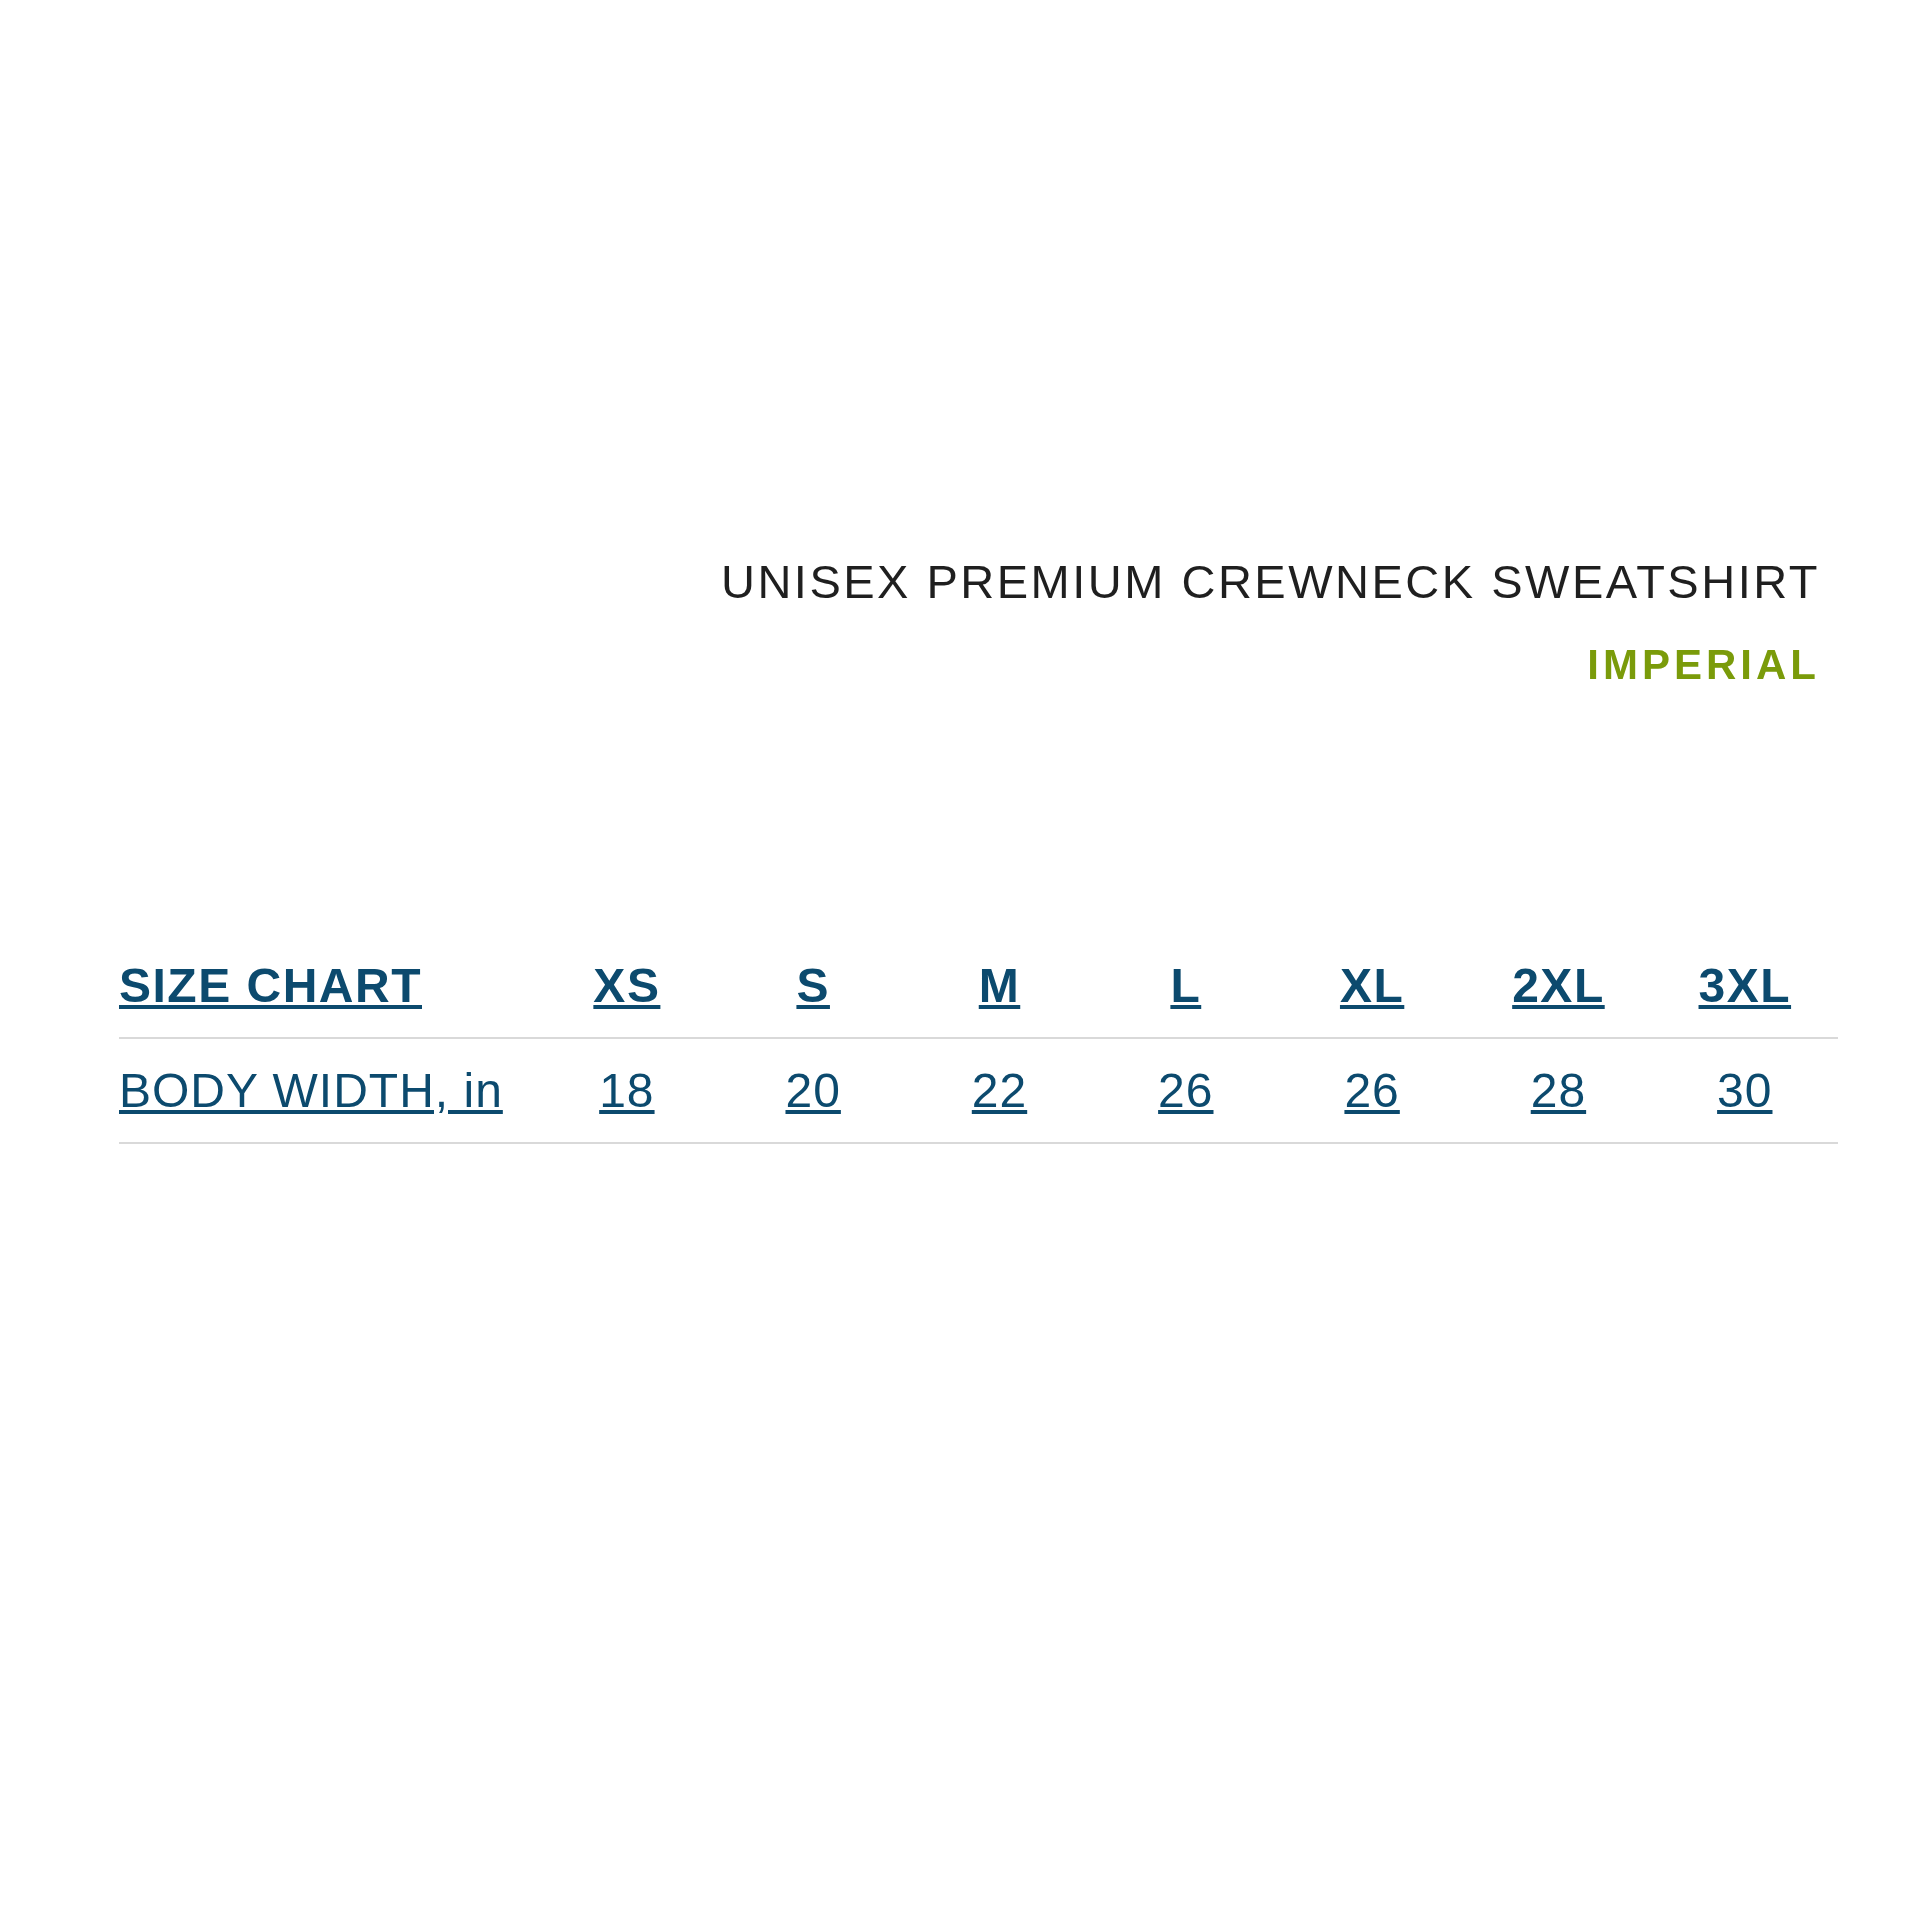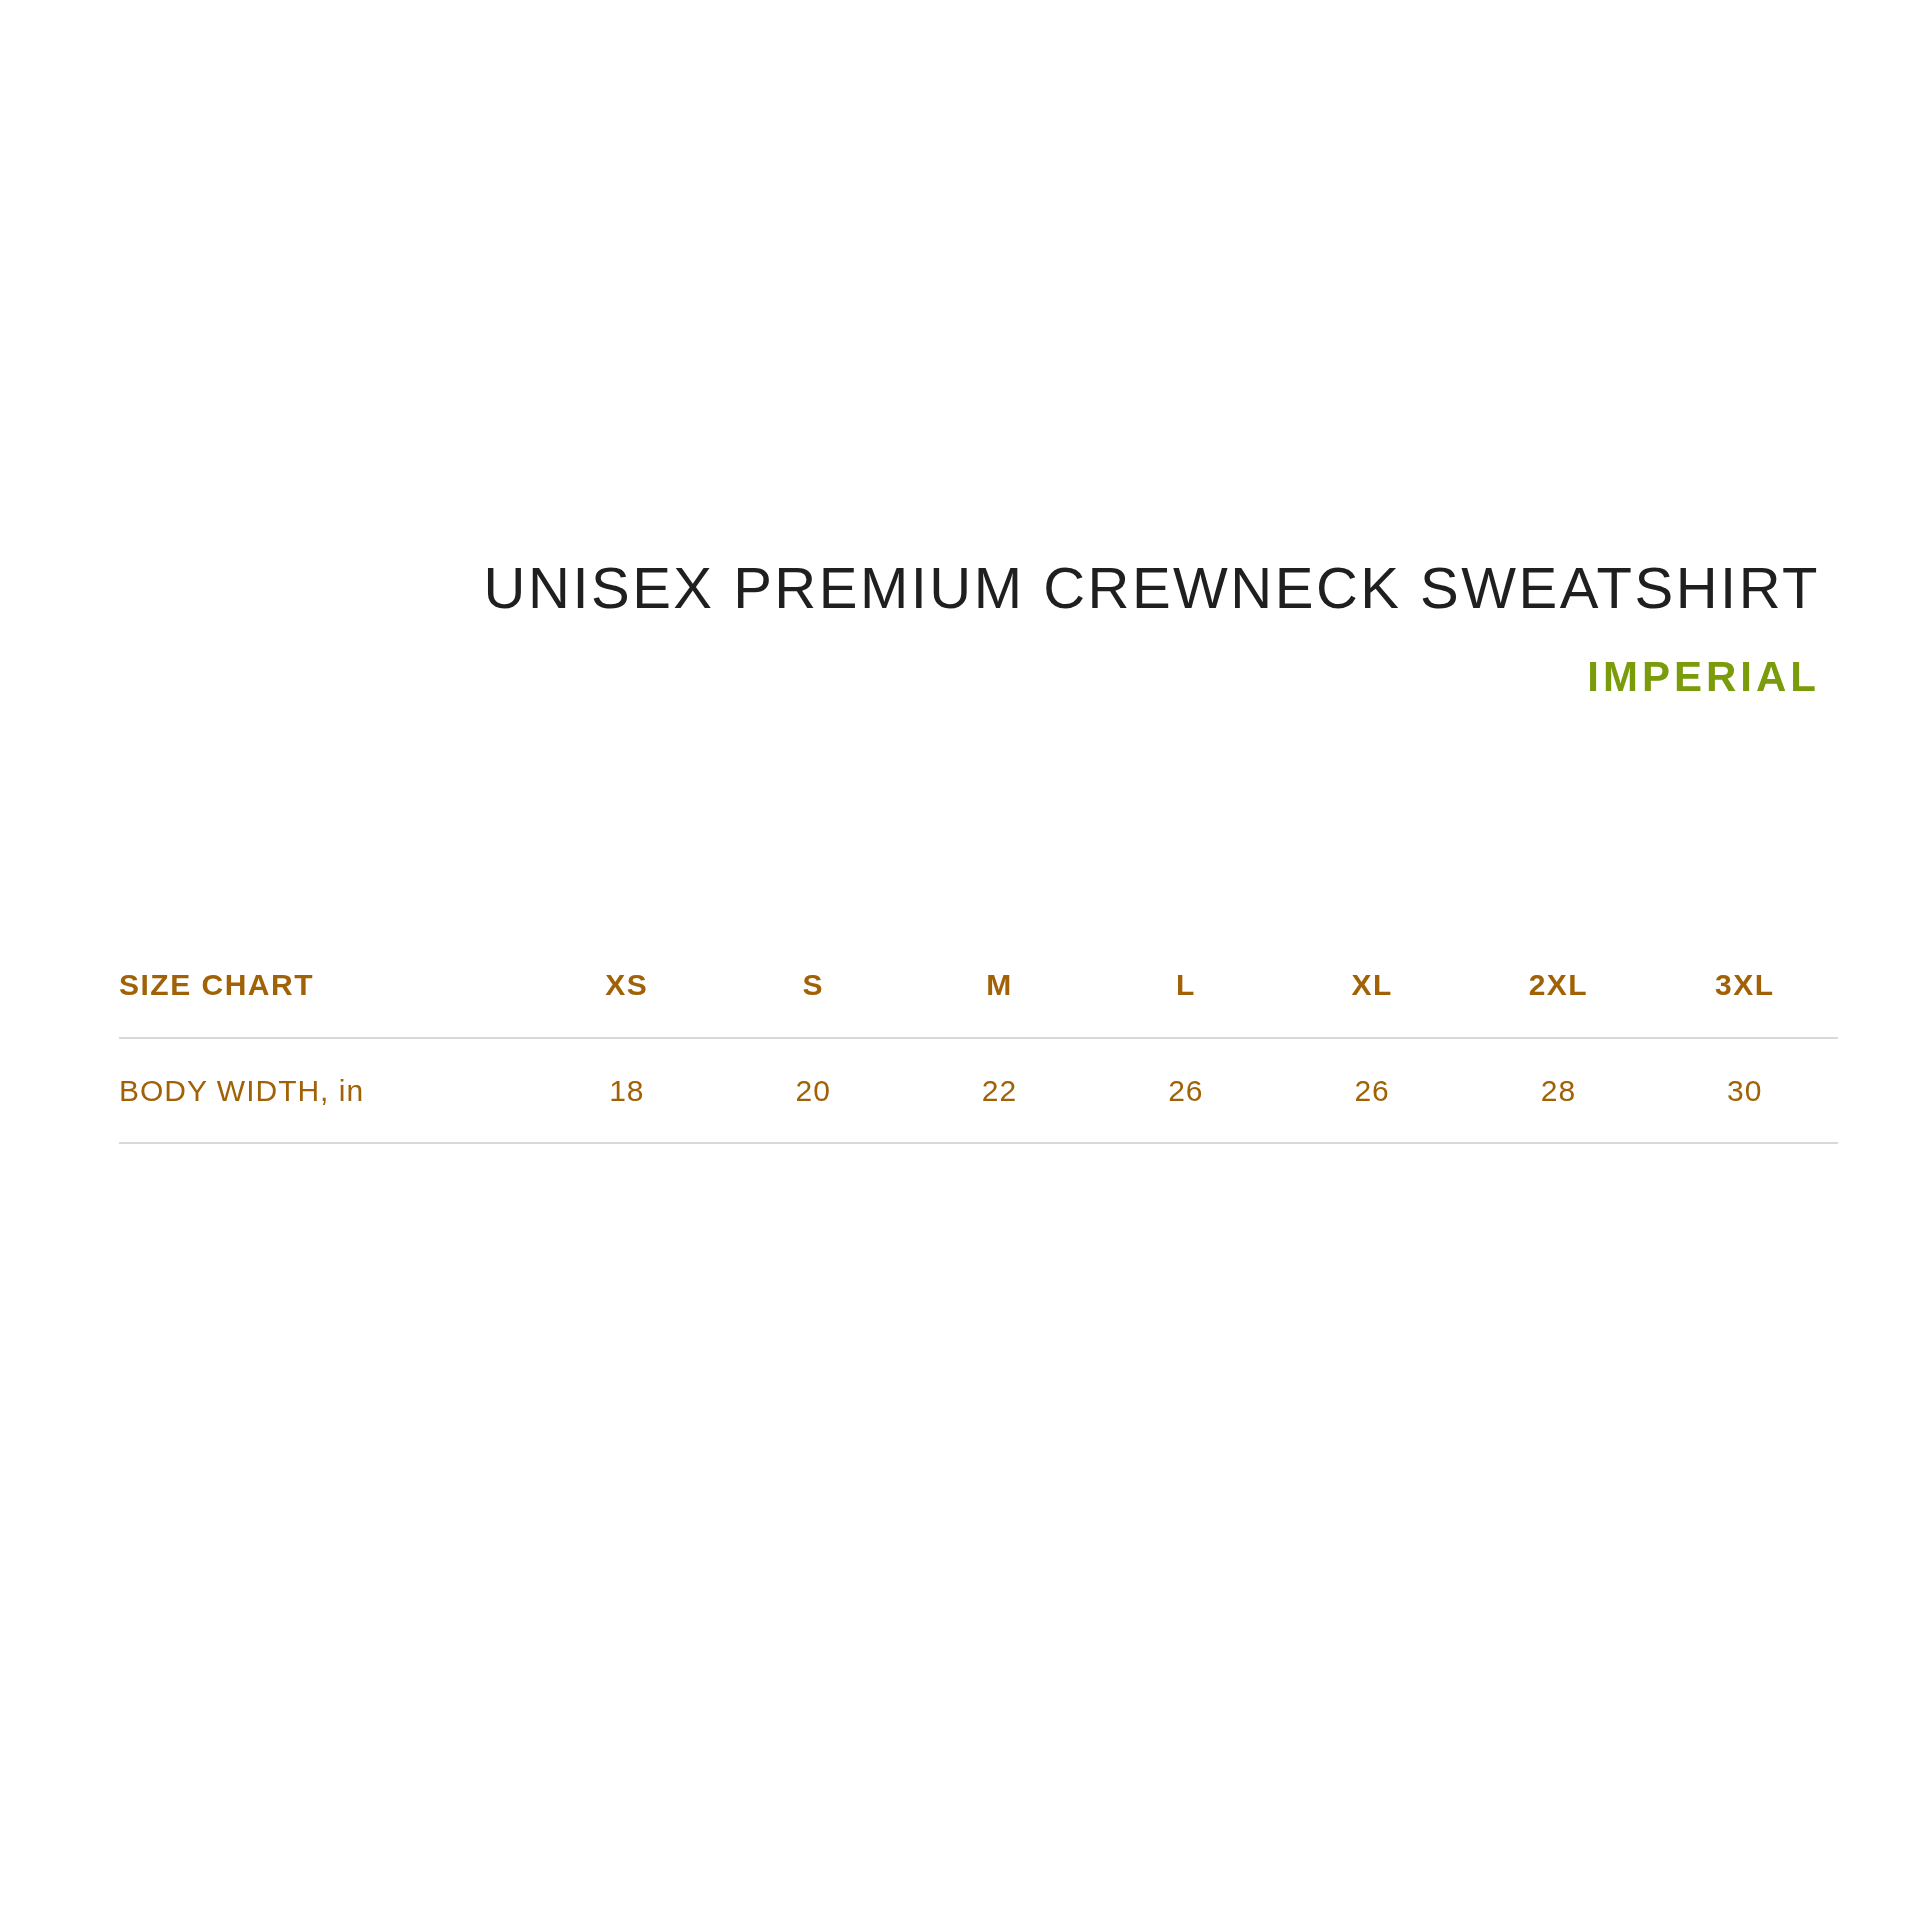--- a/index.html
+++ b/index.html
@@ -20,21 +20,21 @@
   .header-block {
     position: absolute;
     top: 554px;
     right: 107px;
     display: flex;
     flex-direction: column;
     align-items: flex-end;
     text-align: right;
   }
   .product-title {
-    font-size: 58px;
+    font-size: 47px;
     font-weight: 400;
     letter-spacing: 2.5px;
     color: #1f1f1f;
     white-space: nowrap;
   }
   .unit-label {
     margin-top: 32px;
     font-size: 42px;
     font-weight: 700;
     letter-spacing: 4px;
@@ -57,28 +57,29 @@
   table.size-table col.size-col  { width: 186px; }
   table.size-table tr {
     height: 105px;
   }
   table.size-table tr.ruled th,
   table.size-table tr.ruled td {
     border-bottom: 2px solid #d9d9d9;
   }
   table.size-table th,
   table.size-table td {
-    font-size: 30px;
+    font-size: 48px;
     font-weight: 400;
     letter-spacing: 1px;
-    color: #a16207;
+    color: #0c4a6e;
     text-align: center;
     vertical-align: middle;
     padding: 0;
     white-space: nowrap;
+    text-decoration: underline;
   }
   table.size-table th.row-label,
   table.size-table th.table-title {
     text-align: left;
   }
   table.size-table tr.head-row th {
     font-weight: 700;
     letter-spacing: 1.5px;
   }
 </style>

